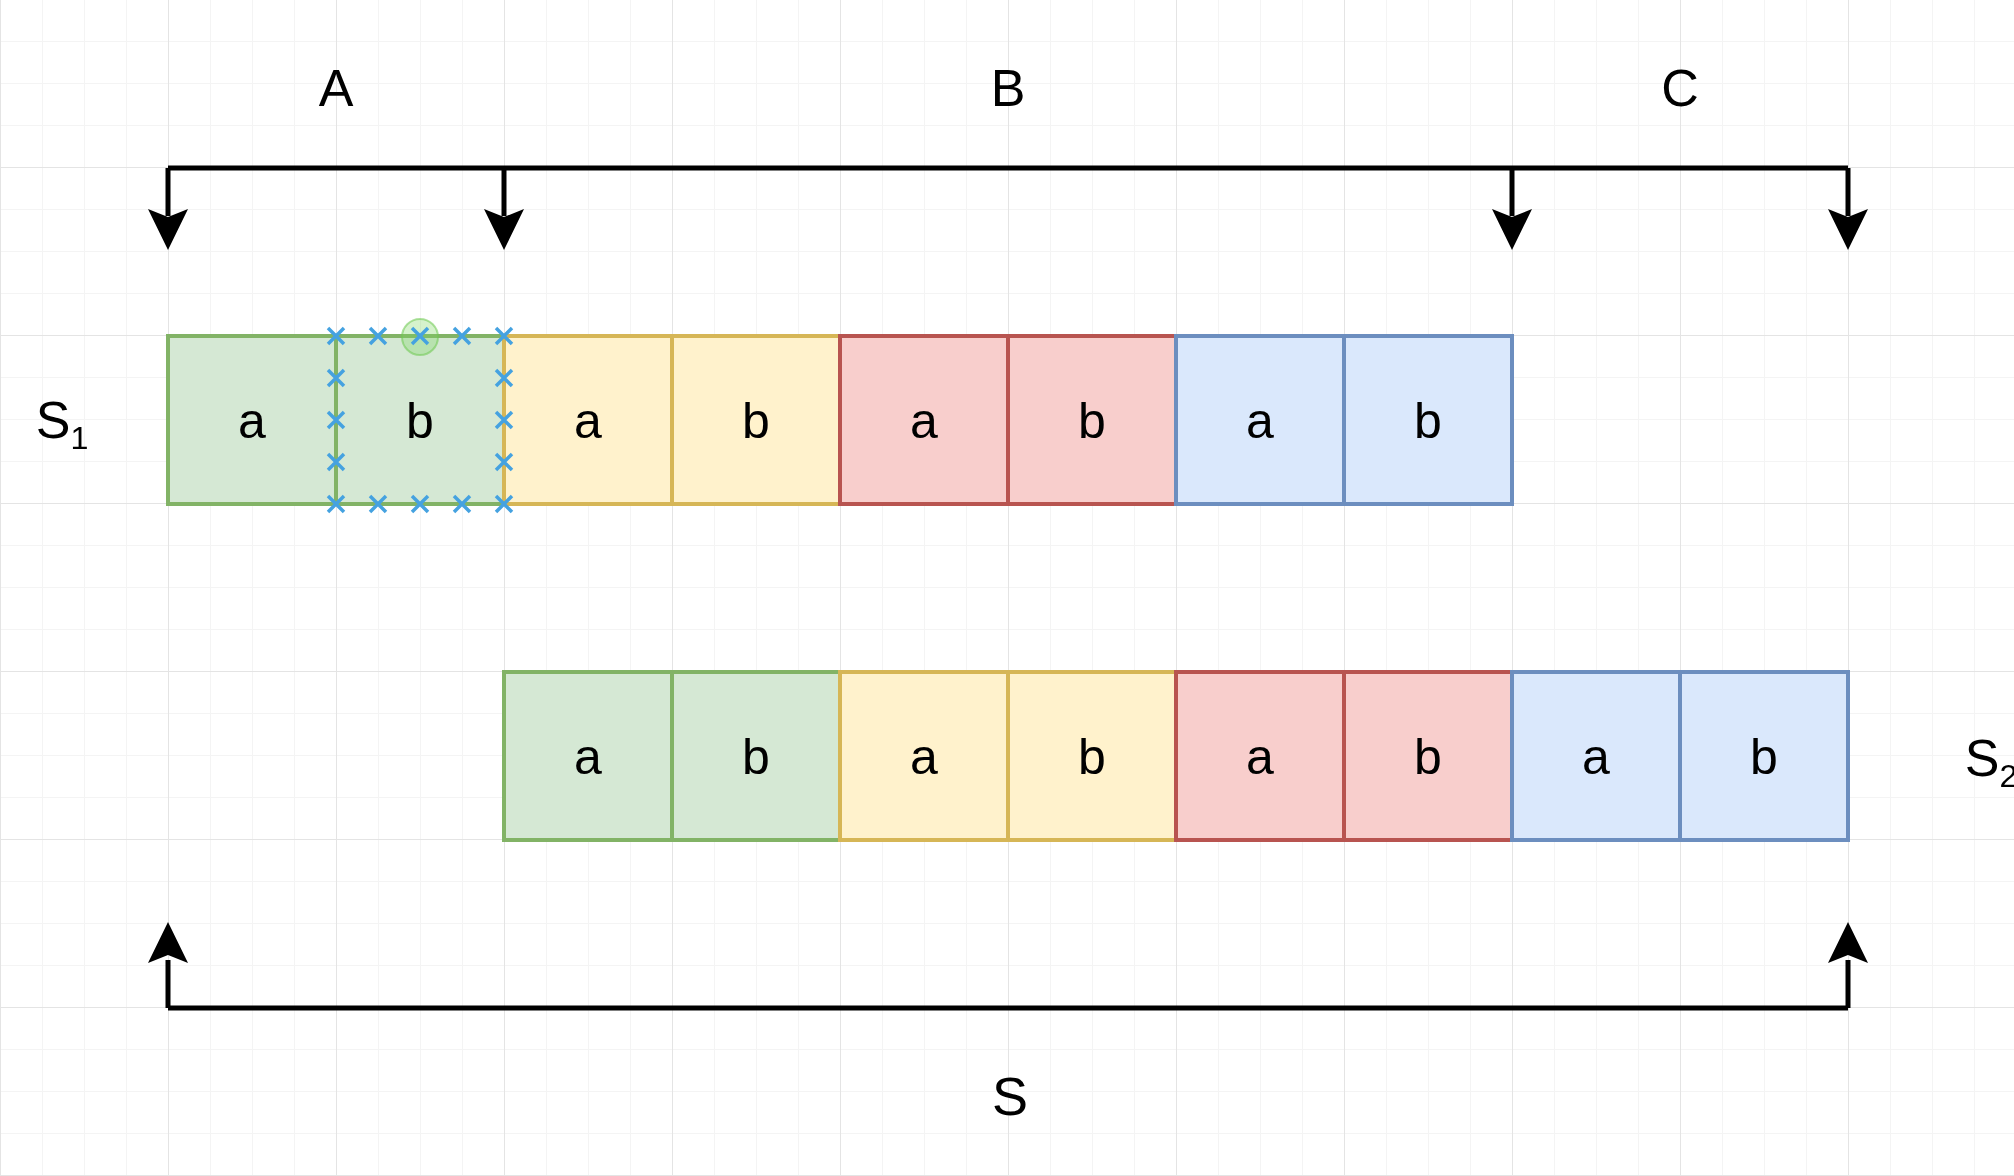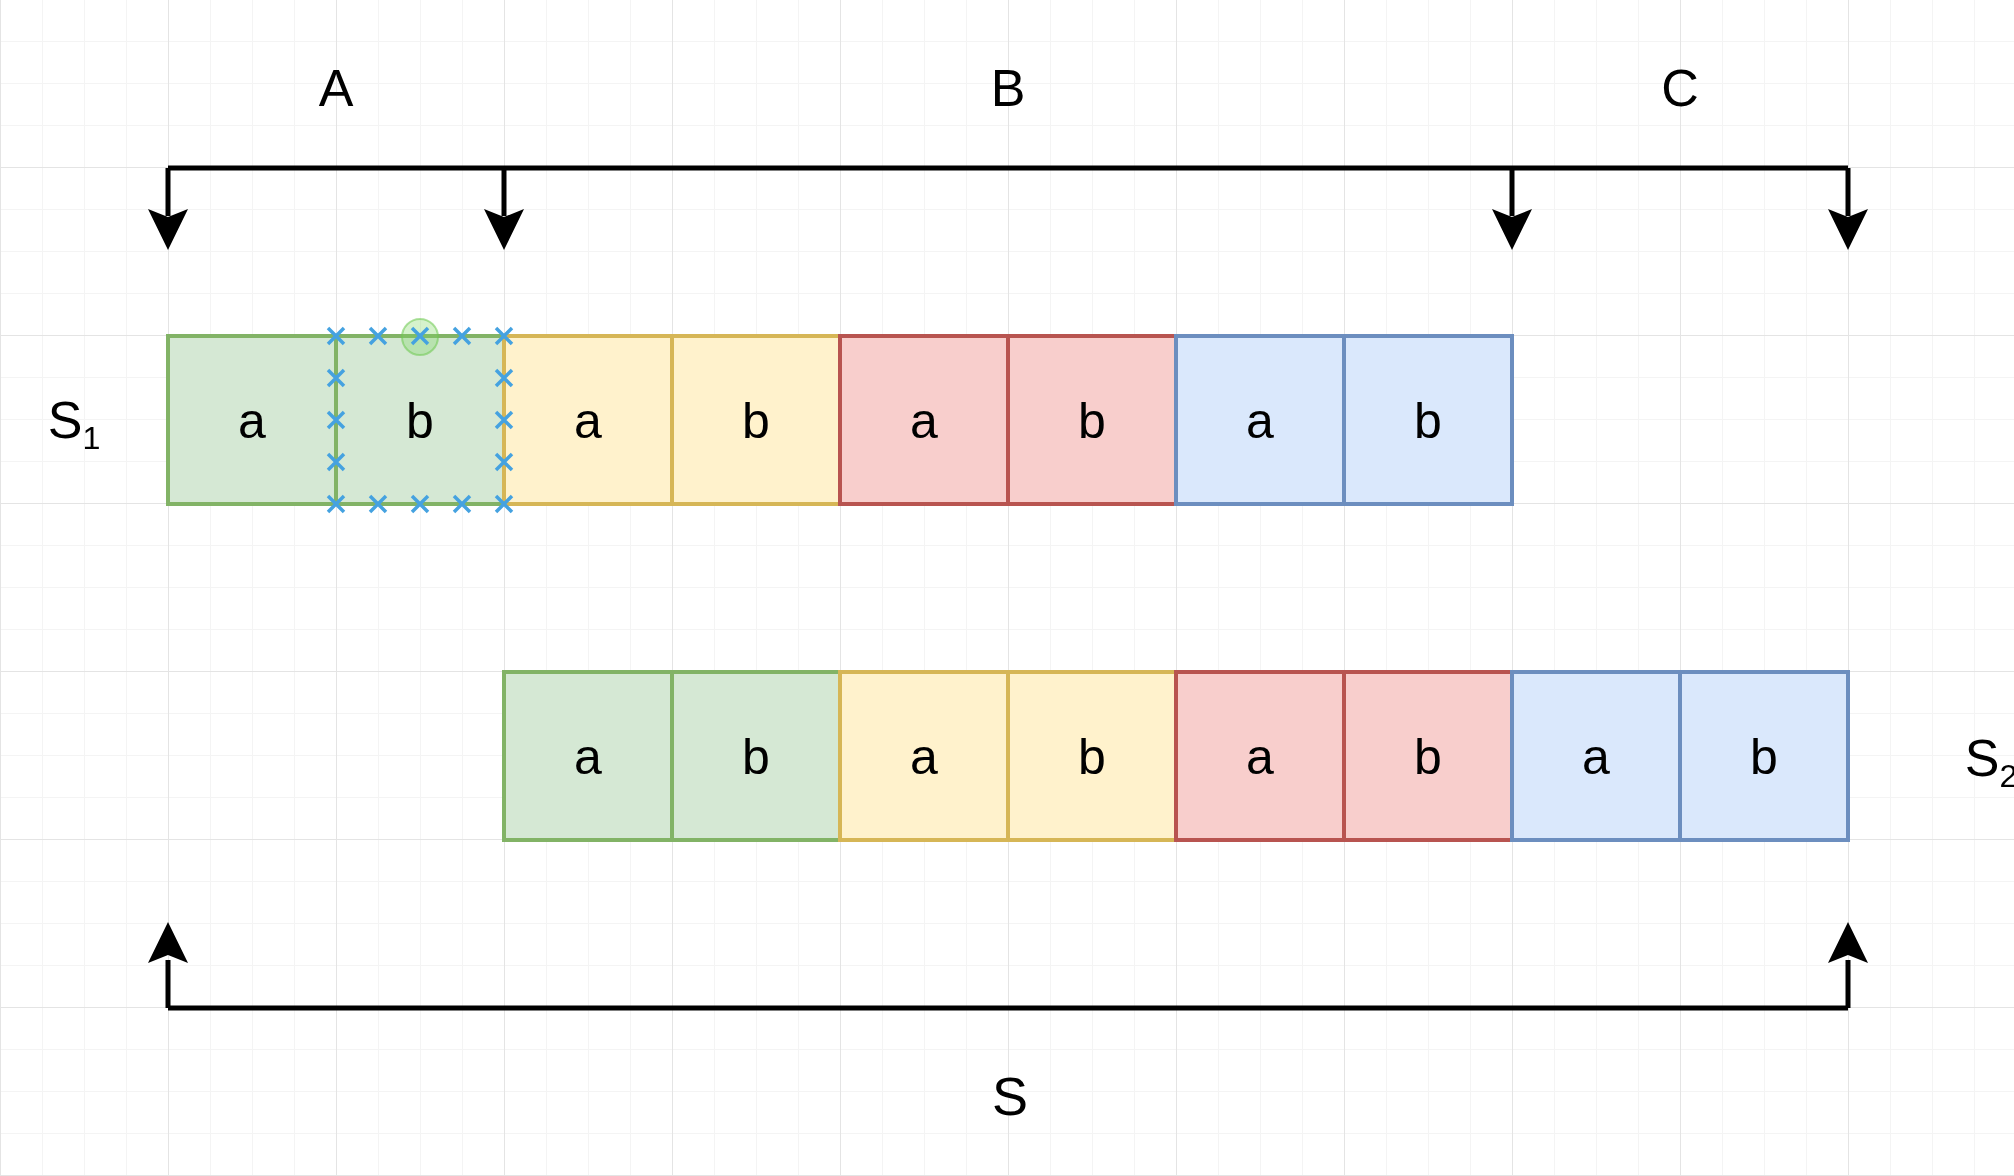--- a/index.html
+++ b/index.html
@@ -130,17 +130,17 @@
       <text class="block-label" x="1596" y="774">a</text>
       <text class="block-label" x="1764" y="774">b</text>
     </g>
   </svg>
 
   <div class="float-label" style="left:336px;  top:88px;">A</div>
   <div class="float-label" style="left:1008px; top:88px;">B</div>
   <div class="float-label" style="left:1680px; top:88px;">C</div>
   <div class="float-label s-big" style="left:1010px; top:1096px;">S</div>
 
-  <div class="float-label" style="left:74px; top:420px;"><span>S</span><sub>1</sub></div>
+  <div class="float-label" style="left:62px; top:420px;"><span>S</span><sub>1</sub></div>
 
   <div class="float-label" style="left:1971px; top:758px;margin-left:20px;"><span>S</span><sub>2</sub></div>
 
 </div>
 
 </body></html>

